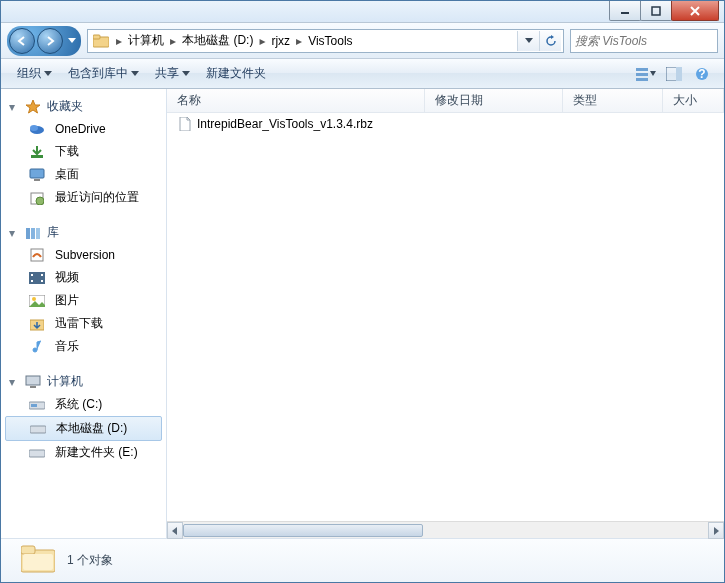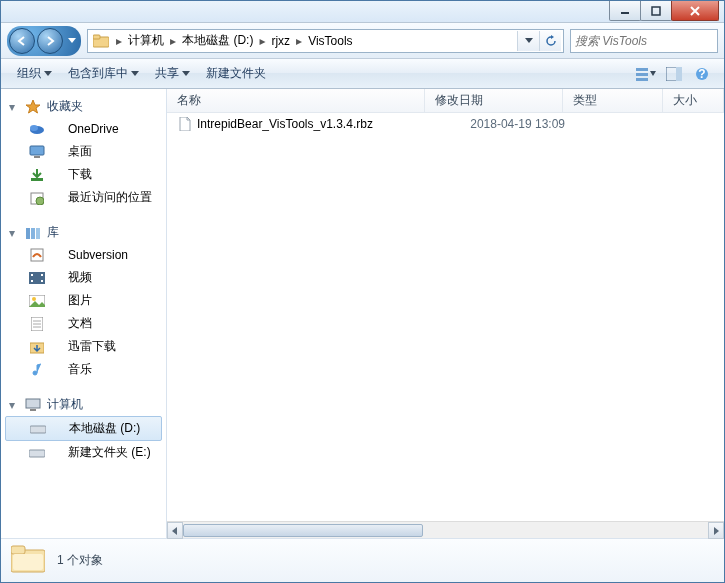--- a/index.html
+++ b/index.html
@@ -34,47 +34,47 @@
 .toolbar .titem { padding:0 8px; display:flex; align-items:center; gap:3px; cursor:default; }
 .toolbar .spacer { flex:1; }
 .toolbar .rbtn { width:28px; height:22px; display:flex; align-items:center; justify-content:center; border-radius:2px; }
 
 
 .body { flex:1; display:flex; min-height:0; }
 .sidebar { width:166px; border-right:1px solid #d9e3ee; overflow:auto; padding:6px 0; background:#fff; }
 .group { margin-bottom:12px; }
 .group-header { display:flex; align-items:center; gap:6px; padding:3px 8px; color:#1e395b; cursor:default; }
 .group-header .tri { width:10px; color:#6e7d8c; }
-.tree-item { display:flex; align-items:center; gap:23px; padding:3px 6px 3px 28px; color:#000; cursor:default; white-space:nowrap; overflow:hidden; }
+.tree-item { display:flex; align-items:center; gap:10px; padding:3px 6px 3px 28px; color:#000; cursor:default; white-space:nowrap; overflow:hidden; }
 .tree-item.selected { background:linear-gradient(#eaf3fb,#d6e8f8); border:1px solid #a7c7e7; border-radius:2px; margin:0 4px; padding-left:24px; }
 .ic { width:16px; height:16px; flex:none; display:flex; align-items:center; justify-content:center; }
 
 .filepane { flex:1; display:flex; flex-direction:column; min-width:0; }
 .cols { display:flex; height:24px; border-bottom:1px solid #e2e8ef; background:linear-gradient(#fdfdfe,#f2f5f9); color:#3a4a5b; }
 .col { padding:0 10px; display:flex; align-items:center; border-right:1px solid #e2e8ef; cursor:default; }
 .col.name { width:258px; }
 .col.date { width:138px; }
 .col.type { width:100px; }
 .col.size { flex:1; }
 
-.filerow { display:flex; align-items:center; height:22px; padding:0 6px; cursor:default;text-align:right; }
+.filerow { display:flex; align-items:center; height:22px; padding:0 6px; cursor:default; }
 .filerow .cell { padding:0 4px; overflow:hidden; white-space:nowrap; }
 .filerow .cell.name { width:258px; display:flex; align-items:center; gap:4px; }
 .filerow .cell.date { width:138px; color:#5b6b7b; }
 .filerow .cell.type { width:100px; color:#5b6b7b; }
 .filerow .cell.size { flex:1; color:#5b6b7b; text-align:right; }
 
 .hscroll { height:17px; background:#f0f0f0; border-top:1px solid #dcdcdc; position:relative; }
 .hscroll .thumb { position:absolute; left:16px; top:2px; height:13px; width:240px; background:linear-gradient(#e8eef5,#c7d6e6); border:1px solid #9fb4c9; border-radius:2px; }
 .hscroll .arr { position:absolute; top:0; width:16px; height:17px; display:flex; align-items:center; justify-content:center; background:linear-gradient(#f5f7fa,#dde5ee); border:1px solid #c0cbd6; }
 .hscroll .arr.l { left:0; }
 .hscroll .arr.r { right:0; }
 
 
-.status { height:44px; border-top:1px solid #d9e3ee; display:flex; align-items:center; padding:4px 10px; gap:12px; background:linear-gradient(#fbfdff,#eef4fa); }
+.status { height:44px; border-top:1px solid #d9e3ee; display:flex; align-items:center; padding:4px 20px; gap:12px; background:linear-gradient(#fbfdff,#eef4fa); }
 .status .big-icon { width:34px; height:34px; }
 .status .txt { color:#3c4b5b; }
 
 
 .star { color:#e8a23a; }
 .drive { color:#b6c2cf; }
 .note { color:#5aa0e0; }
 .lib { color:#6fb0df; }
 .computer { color:#6c7c8b; }
 </style>
@@ -223,35 +223,35 @@
           <span class="ic">
               <svg width="16" height="12">
                 <ellipse cx="8" cy="7" rx="7" ry="4" fill="#3a78c8"></ellipse>
                 <ellipse cx="5" cy="5" rx="4" ry="3" fill="#5c98e2"></ellipse>
               </svg>
             </span>
           <span>OneDrive</span>
         </div>
         <div class="tree-item">
           <span class="ic">
+              <svg width="14" height="14">
+                <rect x="1" y="10" width="12" height="3" fill="#3c8f3c"></rect>
+                <path d="M7 1 L7 8 M3 5 L7 9 L11 5" stroke="#3c8f3c" stroke-width="2" fill="none"></path>
+              </svg>
+            </span>
+          <span>下载</span>
+        </div>
+        <div class="tree-item">
+          <span class="ic">
               <svg width="16" height="14">
                 <rect x="1" y="1" width="14" height="9" rx="1" fill="#6ea6dc" stroke="#3a6a9a"></rect>
                 <rect x="5" y="11" width="6" height="2" fill="#888"></rect>
               </svg>
             </span>
           <span>桌面</span>
-        </div>
-        <div class="tree-item">
-          <span class="ic">
-              <svg width="14" height="14">
-                <rect x="1" y="10" width="12" height="3" fill="#3c8f3c"></rect>
-                <path d="M7 1 L7 8 M3 5 L7 9 L11 5" stroke="#3c8f3c" stroke-width="2" fill="none"></path>
-              </svg>
-            </span>
-          <span>下载</span>
         </div>
         <div class="tree-item">
           <span class="ic">
               <svg width="14" height="14">
                 <rect x="1" y="2" width="12" height="11" fill="#fff" stroke="#888"></rect>
                 <circle cx="10" cy="10" r="4" fill="#8fb86a" stroke="#5a8a3a"></circle>
               </svg>
             </span>
           <span>最近访问的位置</span>
         </div>
@@ -295,31 +295,20 @@
               <svg width="16" height="12">
                 <rect x="0" y="0" width="16" height="12" fill="#fff" stroke="#888"></rect>
                 <circle cx="5" cy="4" r="2" fill="#f2c23a"></circle>
                 <path d="M0 12 L6 6 L10 10 L13 7 L16 10 L16 12 Z" fill="#6aa84f"></path>
               </svg>
             </span>
           <span>图片</span>
         </div>
         <div class="tree-item">
           <span class="ic">
-              <svg width="12" height="14">
-                <rect x="0" y="0" width="12" height="14" fill="#fff" stroke="#888"></rect>
-                <line x1="2" y1="4" x2="10" y2="4" stroke="#aaa"></line>
-                <line x1="2" y1="7" x2="10" y2="7" stroke="#aaa"></line>
-                <line x1="2" y1="10" x2="10" y2="10" stroke="#aaa"></line>
-              </svg>
-            </span>
-          <span>文档</span>
-        </div>
-        <div class="tree-item">
-          <span class="ic">
               <svg width="14" height="14">
                 <rect x="0" y="3" width="14" height="10" fill="#f3d38a" stroke="#caa14b"></rect>
                 <path d="M7 5 L7 10 M4 8 L7 11 L10 8" stroke="#2f6aa8" stroke-width="1.5" fill="none"></path>
               </svg>
             </span>
           <span>迅雷下载</span>
         </div>
         <div class="tree-item">
           <span class="ic note">
               <svg width="12" height="14">
@@ -333,20 +322,29 @@
       <div class="group">
         <div class="group-header">
           <span class="tri">▾</span>
           <span class="ic computer">
               <svg width="16" height="14">
                 <rect x="1" y="1" width="14" height="9" fill="#cfd8e2" stroke="#6a7a8a"></rect>
                 <rect x="5" y="11" width="6" height="2" fill="#888"></rect>
               </svg>
             </span>
           <span>计算机</span>
+        </div>
+        <div class="tree-item">
+          <span class="ic drive">
+              <svg width="16" height="10">
+                <rect x="0" y="2" width="16" height="7" rx="1" fill="#d7dee6" stroke="#8a97a4"></rect>
+                <rect x="2" y="4" width="6" height="3" fill="#6fa2d4"></rect>
+              </svg>
+            </span>
+          <span>系统 (C:)</span>
         </div>
         <div class="tree-item selected">
           <span class="ic drive">
               <svg width="16" height="10">
                 <rect x="0" y="2" width="16" height="7" rx="1" fill="#d7dee6" stroke="#8a97a4"></rect>
               </svg>
             </span>
           <span>本地磁盘 (D:)</span>
         </div>
         <div class="tree-item">
@@ -371,21 +369,20 @@
         <div class="filerow">
           <div class="cell name">
             <span class="ic">
                 <svg width="12" height="14">
                   <path d="M1 0 L8 0 L11 3 L11 14 L1 14 Z" fill="#fff" stroke="#9aa5b0"></path>
                   <path d="M8 0 L8 3 L11 3" fill="none" stroke="#9aa5b0"></path>
                 </svg>
               </span>
             <span>IntrepidBear_VisTools_v1.3.4.rbz</span>
           </div>
-          <div class="cell date">2018-04-19 13:09</div>
           <div class="cell size"></div>
         </div>
       </div>
       <div class="hscroll">
         <div class="arr l">
             <svg width="6" height="8">
               <path d="M5 0 L0 4 L5 8 Z" fill="#5a6a7a"></path>
             </svg>
           </div>
         <div class="thumb"></div>

